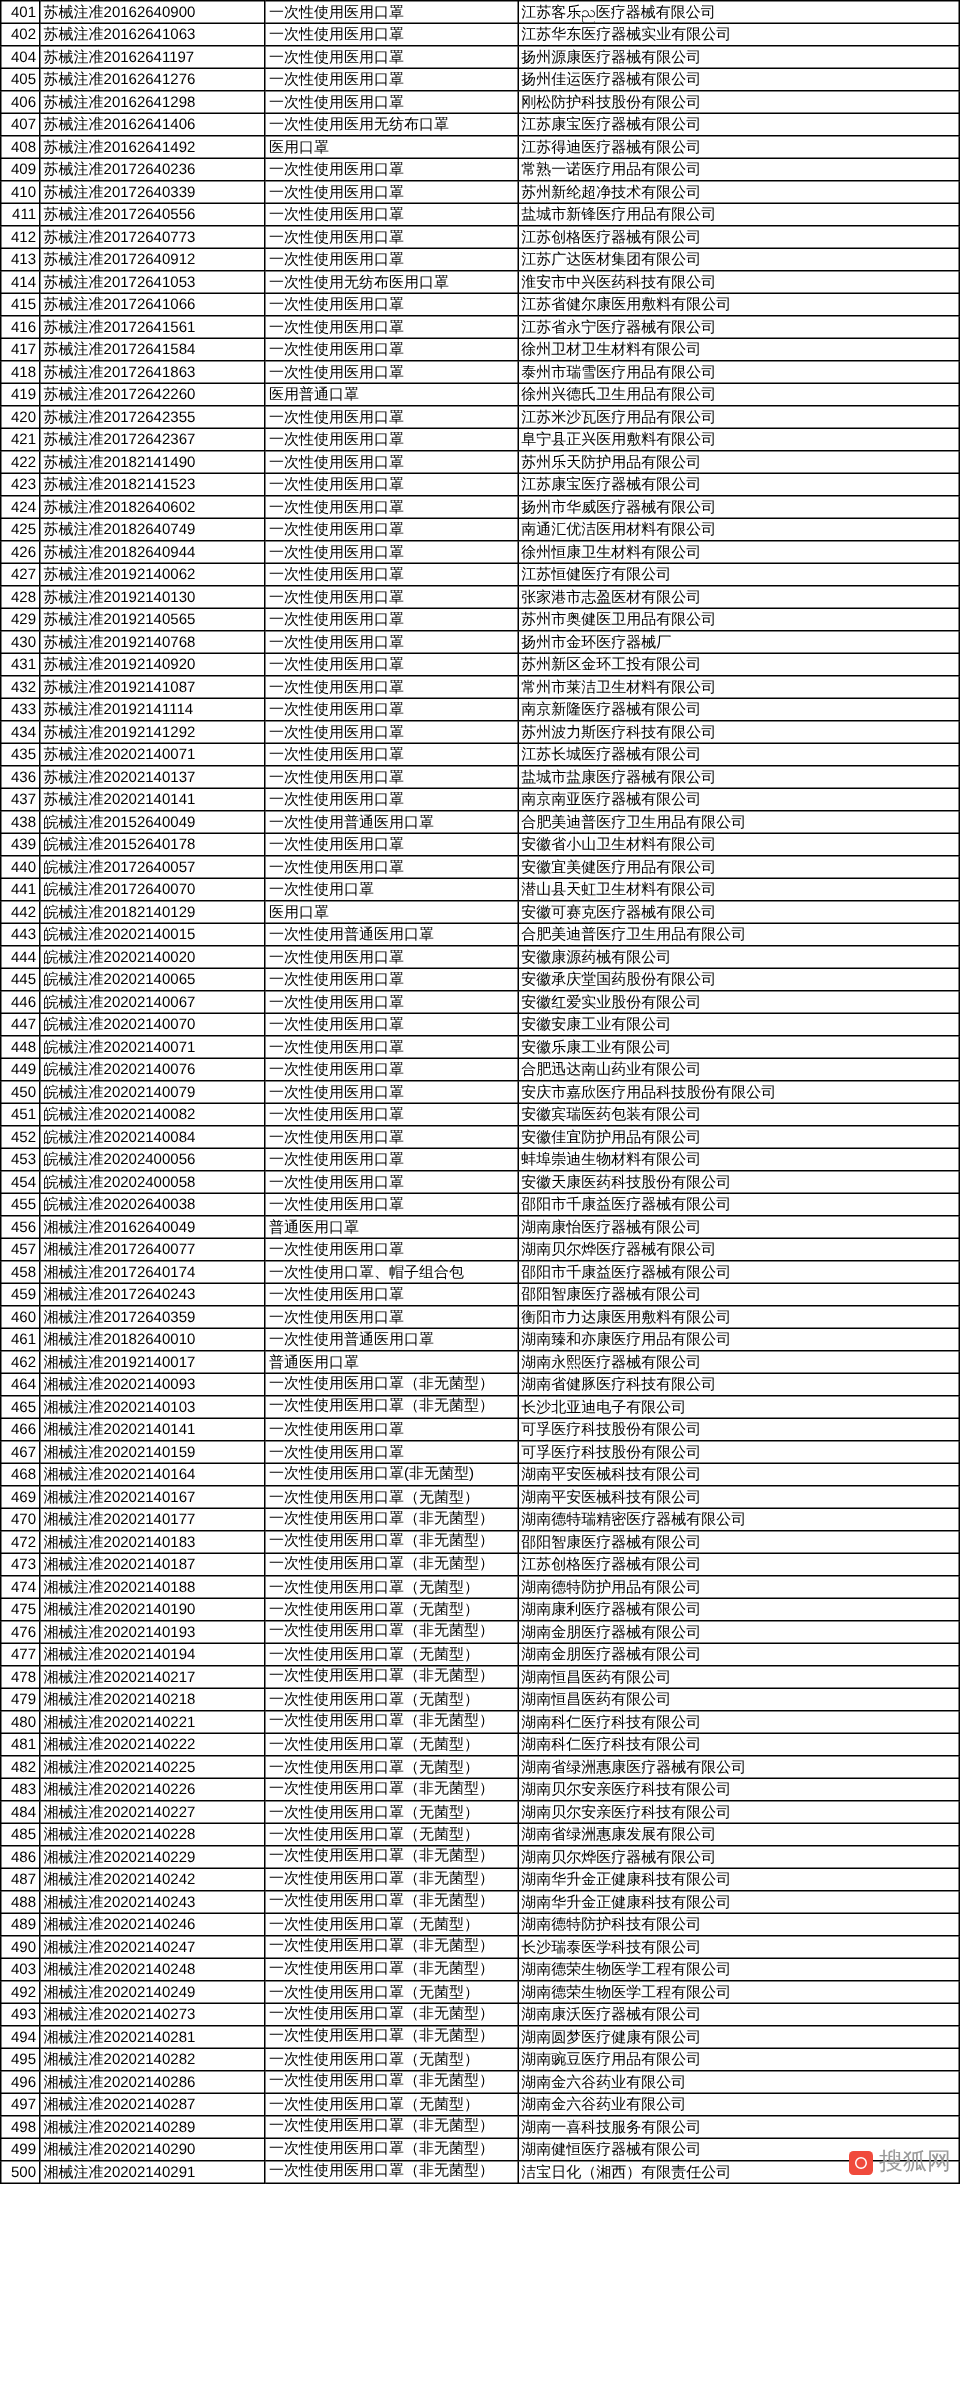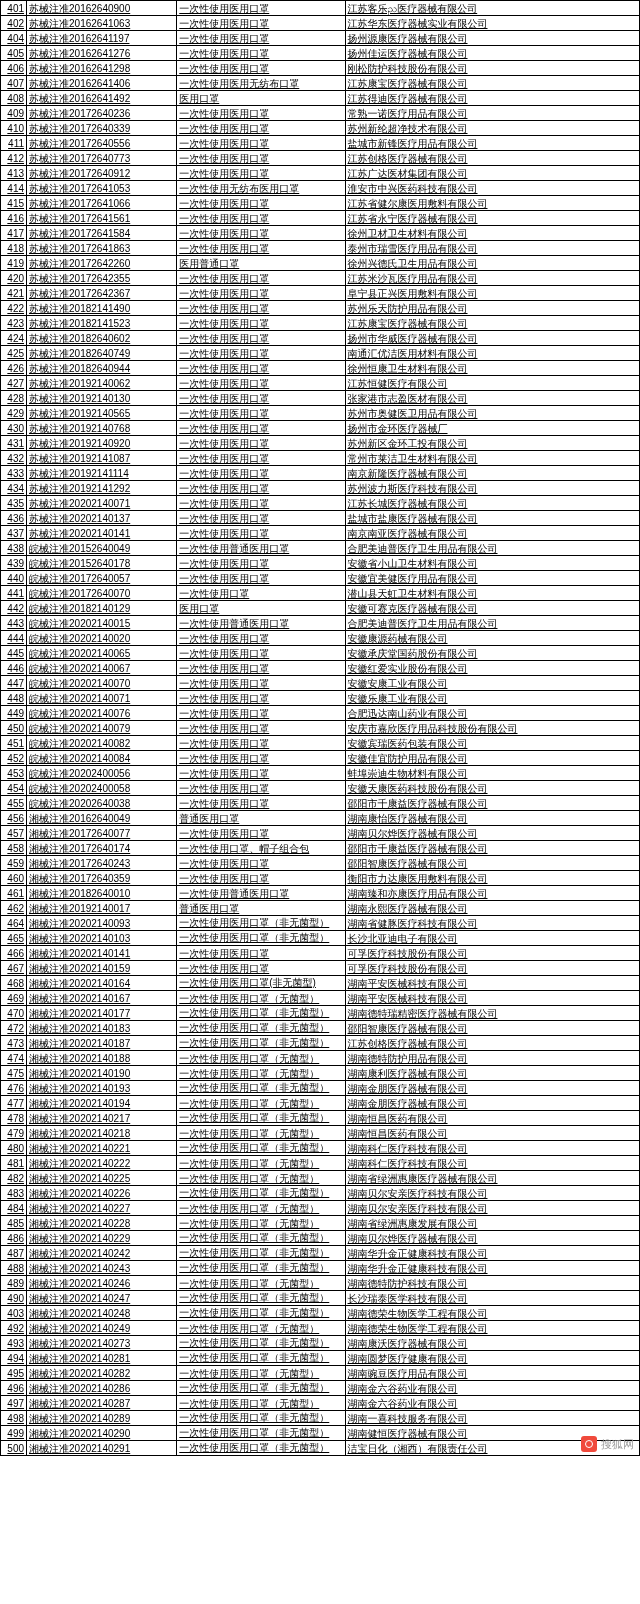--- a/index.html
+++ b/index.html
@@ -8,21 +8,20 @@
     background: #ffffff;
   }
   body {
     width: 640px;
     font-family: "Liberation Sans", sans-serif;
     color: #000000;
   }
   .sheet {
     width: 640px;
     position: relative;
-    text-decoration: underline;
   }
   table.reg-table {
     border-collapse: collapse;
     width: 640px;
     table-layout: fixed;
     font-size: 10px;
     line-height: 11px;
   }
   table.reg-table td {
     border: 1px solid #000000;
@@ -76,21 +75,21 @@
     position: absolute;
     left: 4px;
     top: 4px;
     width: 8px;
     height: 8px;
     border: 1.6px solid #ffffff;
     border-radius: 50%;
     box-sizing: border-box;
   }
   .wm-text {
-    font-size: 11px;
+    font-size: 16px;
     color: #9a9a9a;
   }
 </style>
 </head>
 <body>
 
 <div class="sheet">
   <table class="reg-table">
     <tbody>
         <tr>

